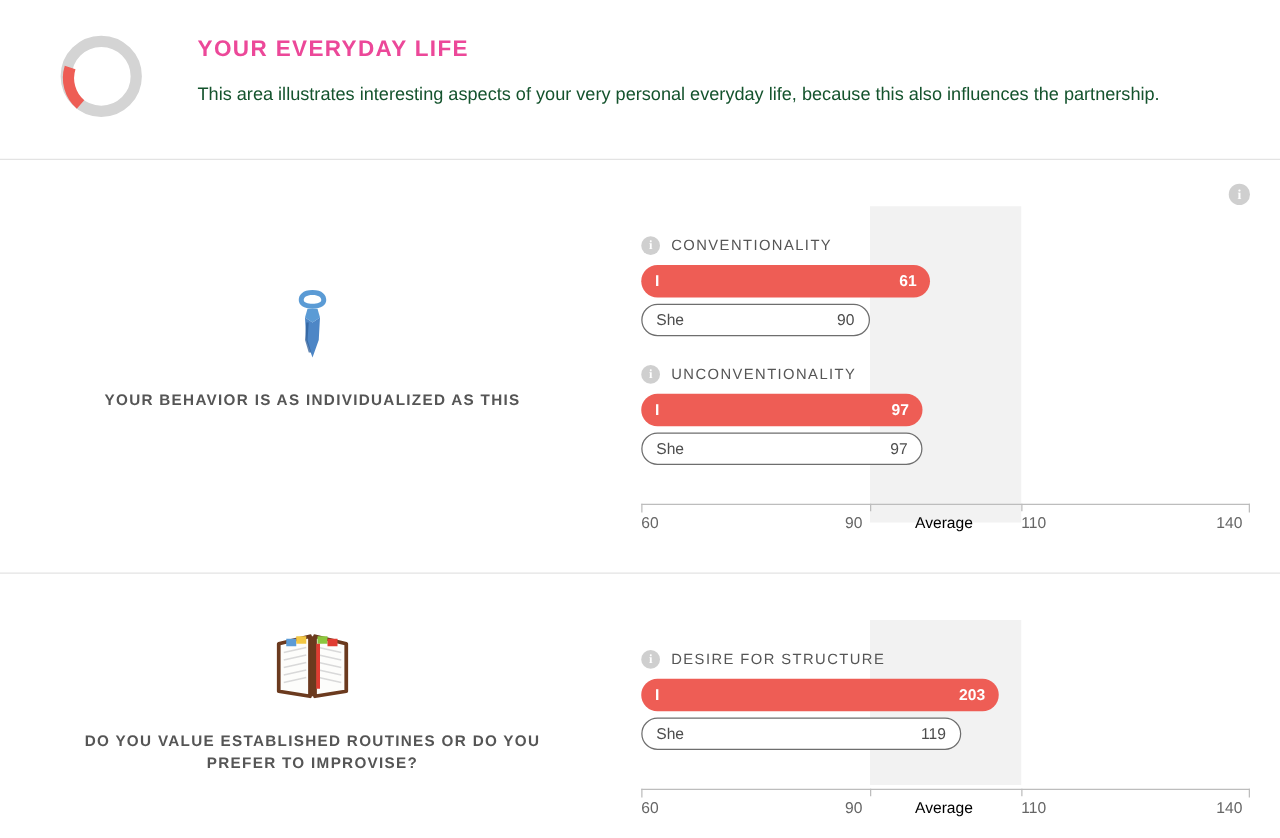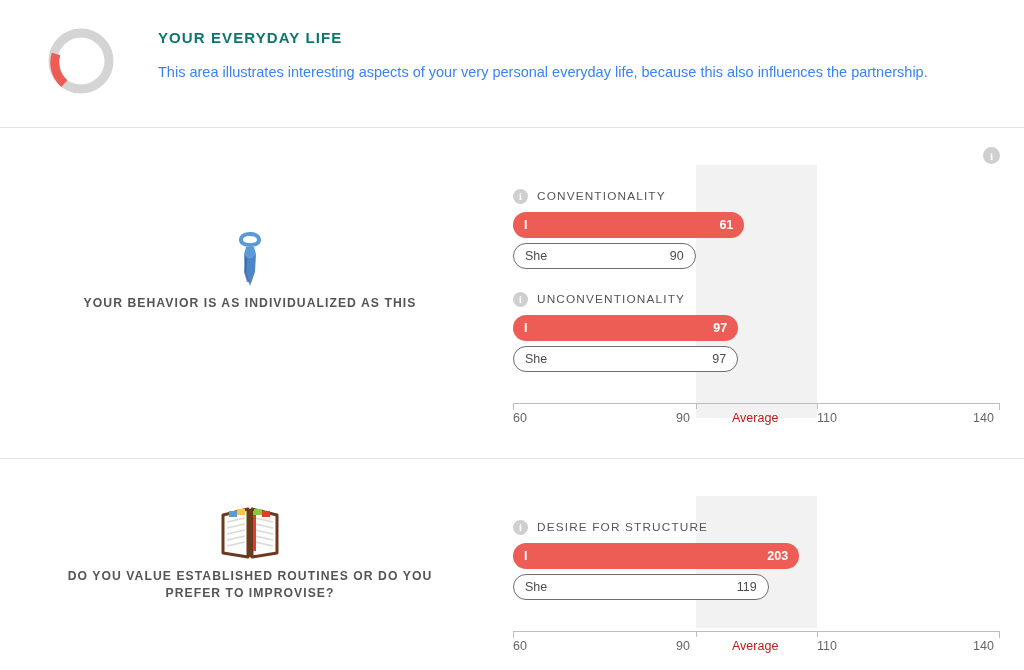--- a/index.html
+++ b/index.html
@@ -15,50 +15,50 @@
   .header {
     position: absolute; left: 0; top: 0; width: 1024px; height: 128px;
     border-bottom: 1px solid #e3e3e3;
   }
   .header-icon {
     position: absolute; left: 46px; top: 26px;
     width: 70px; height: 70px;
   }
   .header-text { position: absolute; left: 158px; top: 29px; width: 850px; }
   .header-title {
-    color: #0f766e;
-    font-size: 15px;
+    color: #ec4899;
+    font-size: 18px;
     font-weight: bold;
     letter-spacing: 1.1px;
     text-transform: uppercase;
   }
   .header-desc {
     margin-top: 16px;
-    color: #3b82f6;
+    color: #14532d;
     font-size: 14.5px;
     line-height: 20px;
   }
 
   
   .section { position: absolute; left: 0; width: 1024px; }
   .section-divider {
     position: absolute; left: 0; width: 1024px; height: 1px;
     background: #e3e3e3;
   }
   .section-left {
     position: absolute; left: 0; width: 500px;
     text-align: center;
   }
   .section-emoji {
     font-size: 46px; line-height: 62px;
     font-family: "DejaVu Sans", sans-serif;
   }
   .emoji-svg { display: block; margin: 0 auto; }
   .section-caption {
-    margin-top: 5px;
+    margin-top: 22px;
     padding: 0 40px;
     color: #555555;
     font-size: 12.2px;
     font-weight: bold;
     letter-spacing: 1.05px;
     line-height: 17px;
     text-transform: uppercase;
   }
 
   
@@ -127,21 +127,21 @@
   .axis-tick {
     position: absolute; top: 0; width: 1px; height: 6px; background: #bdbdbd;
   }
   .axis-tick.edge { height: 7px; }
   .axis-label {
     position: absolute; top: 8px;
     color: #666666;
     font-size: 12.5px;
     white-space: nowrap;
   }
-  .axis-label.avg { color: #b91c1c; }
+  .axis-label.avg { color: #000000; }
 </style>
 </head>
 <body>
 
 <div class="page">
 
   <div class="header">
     <div class="header-icon">
       <svg width="70" height="70" viewBox="0 0 70 70">
         <circle cx="35" cy="35" r="28" fill="none" stroke="#d4d4d4" stroke-width="9"></circle>

